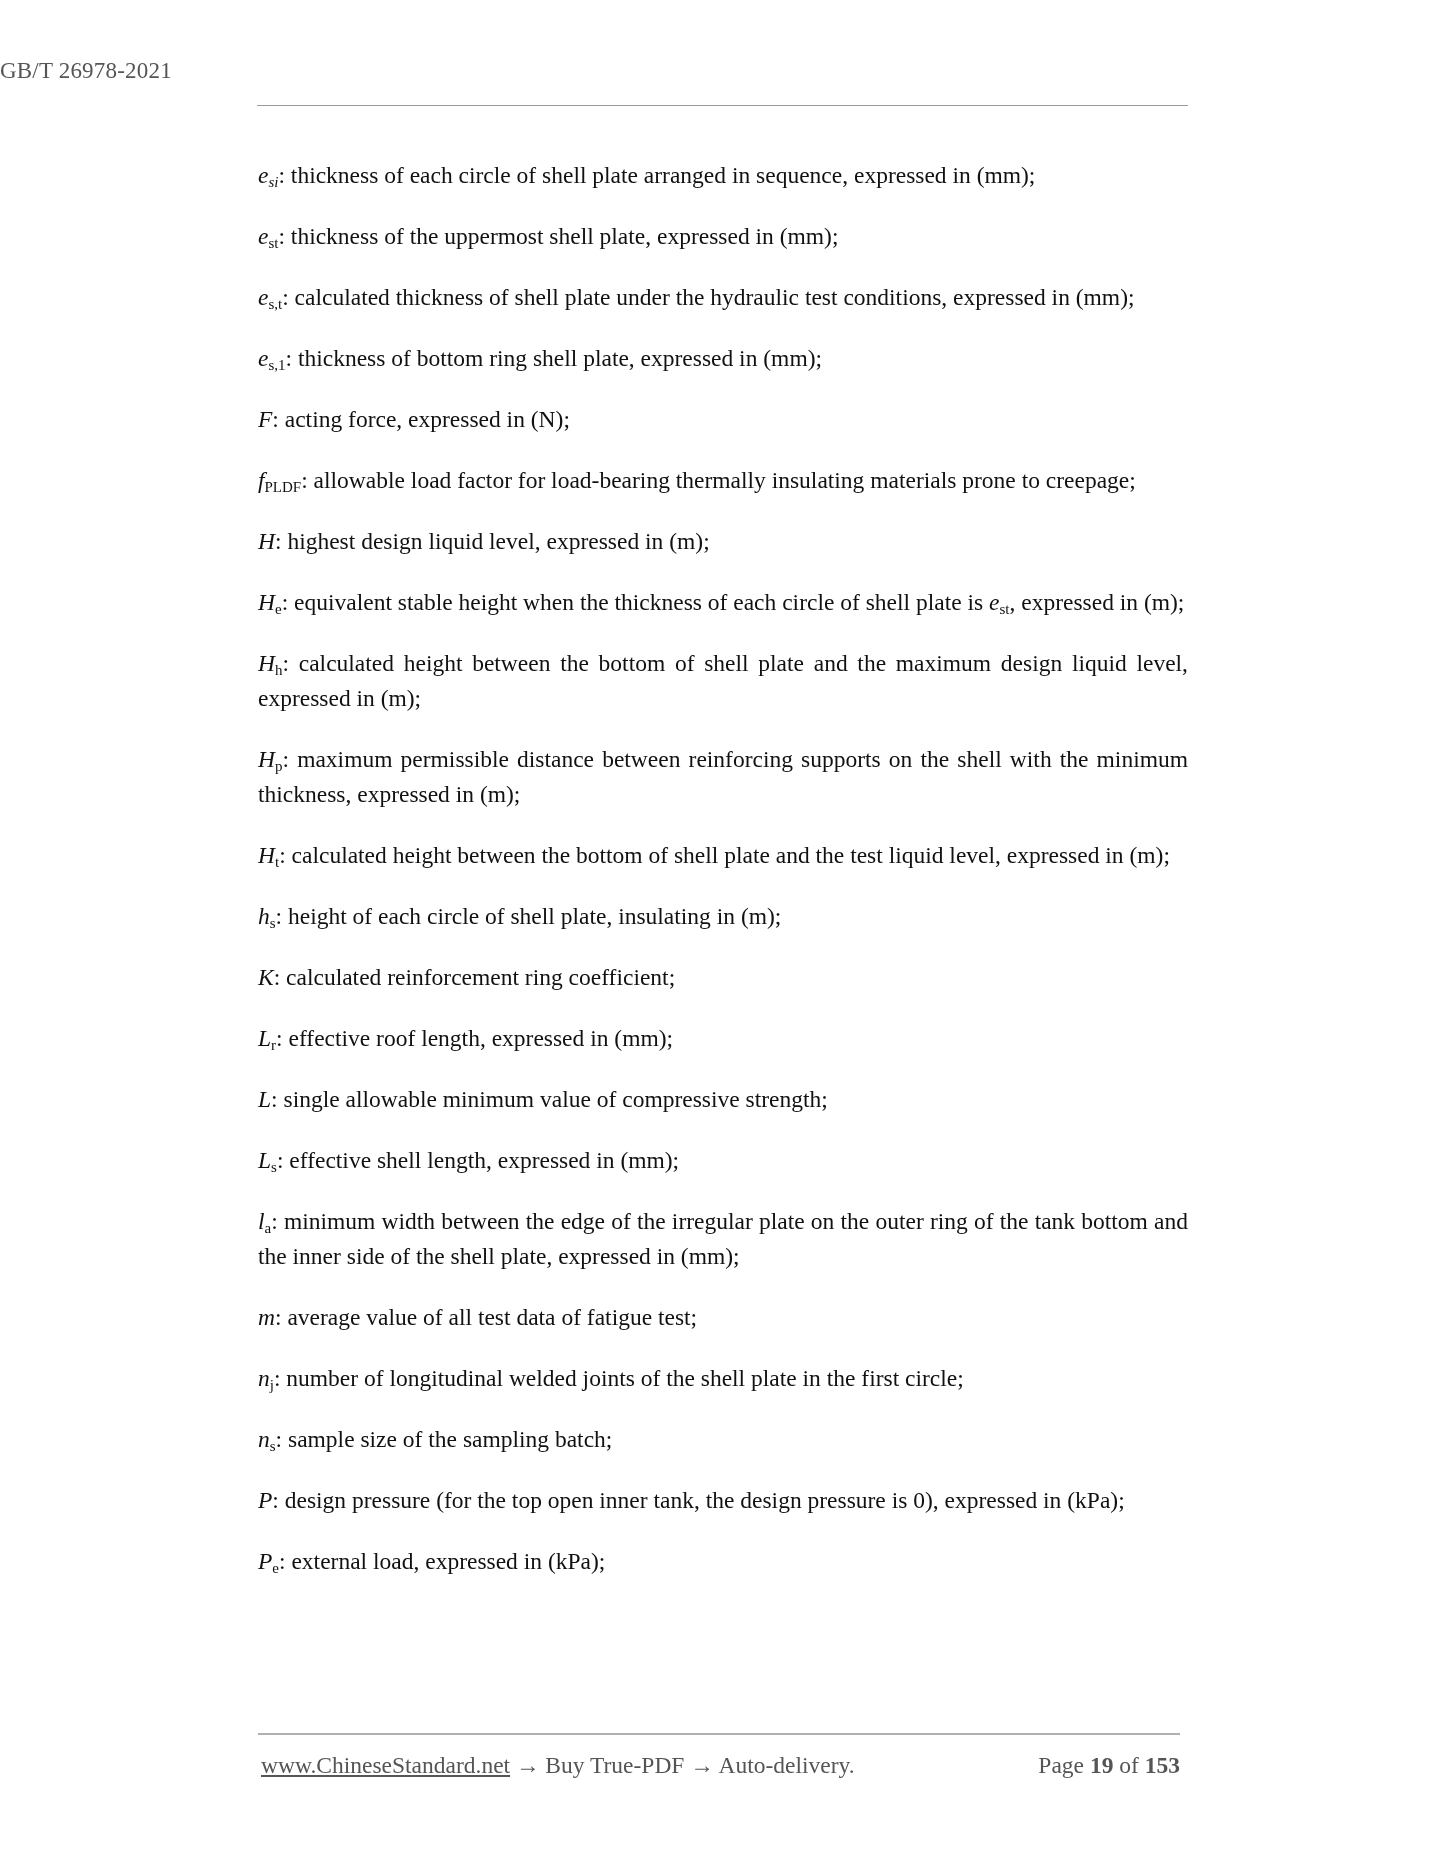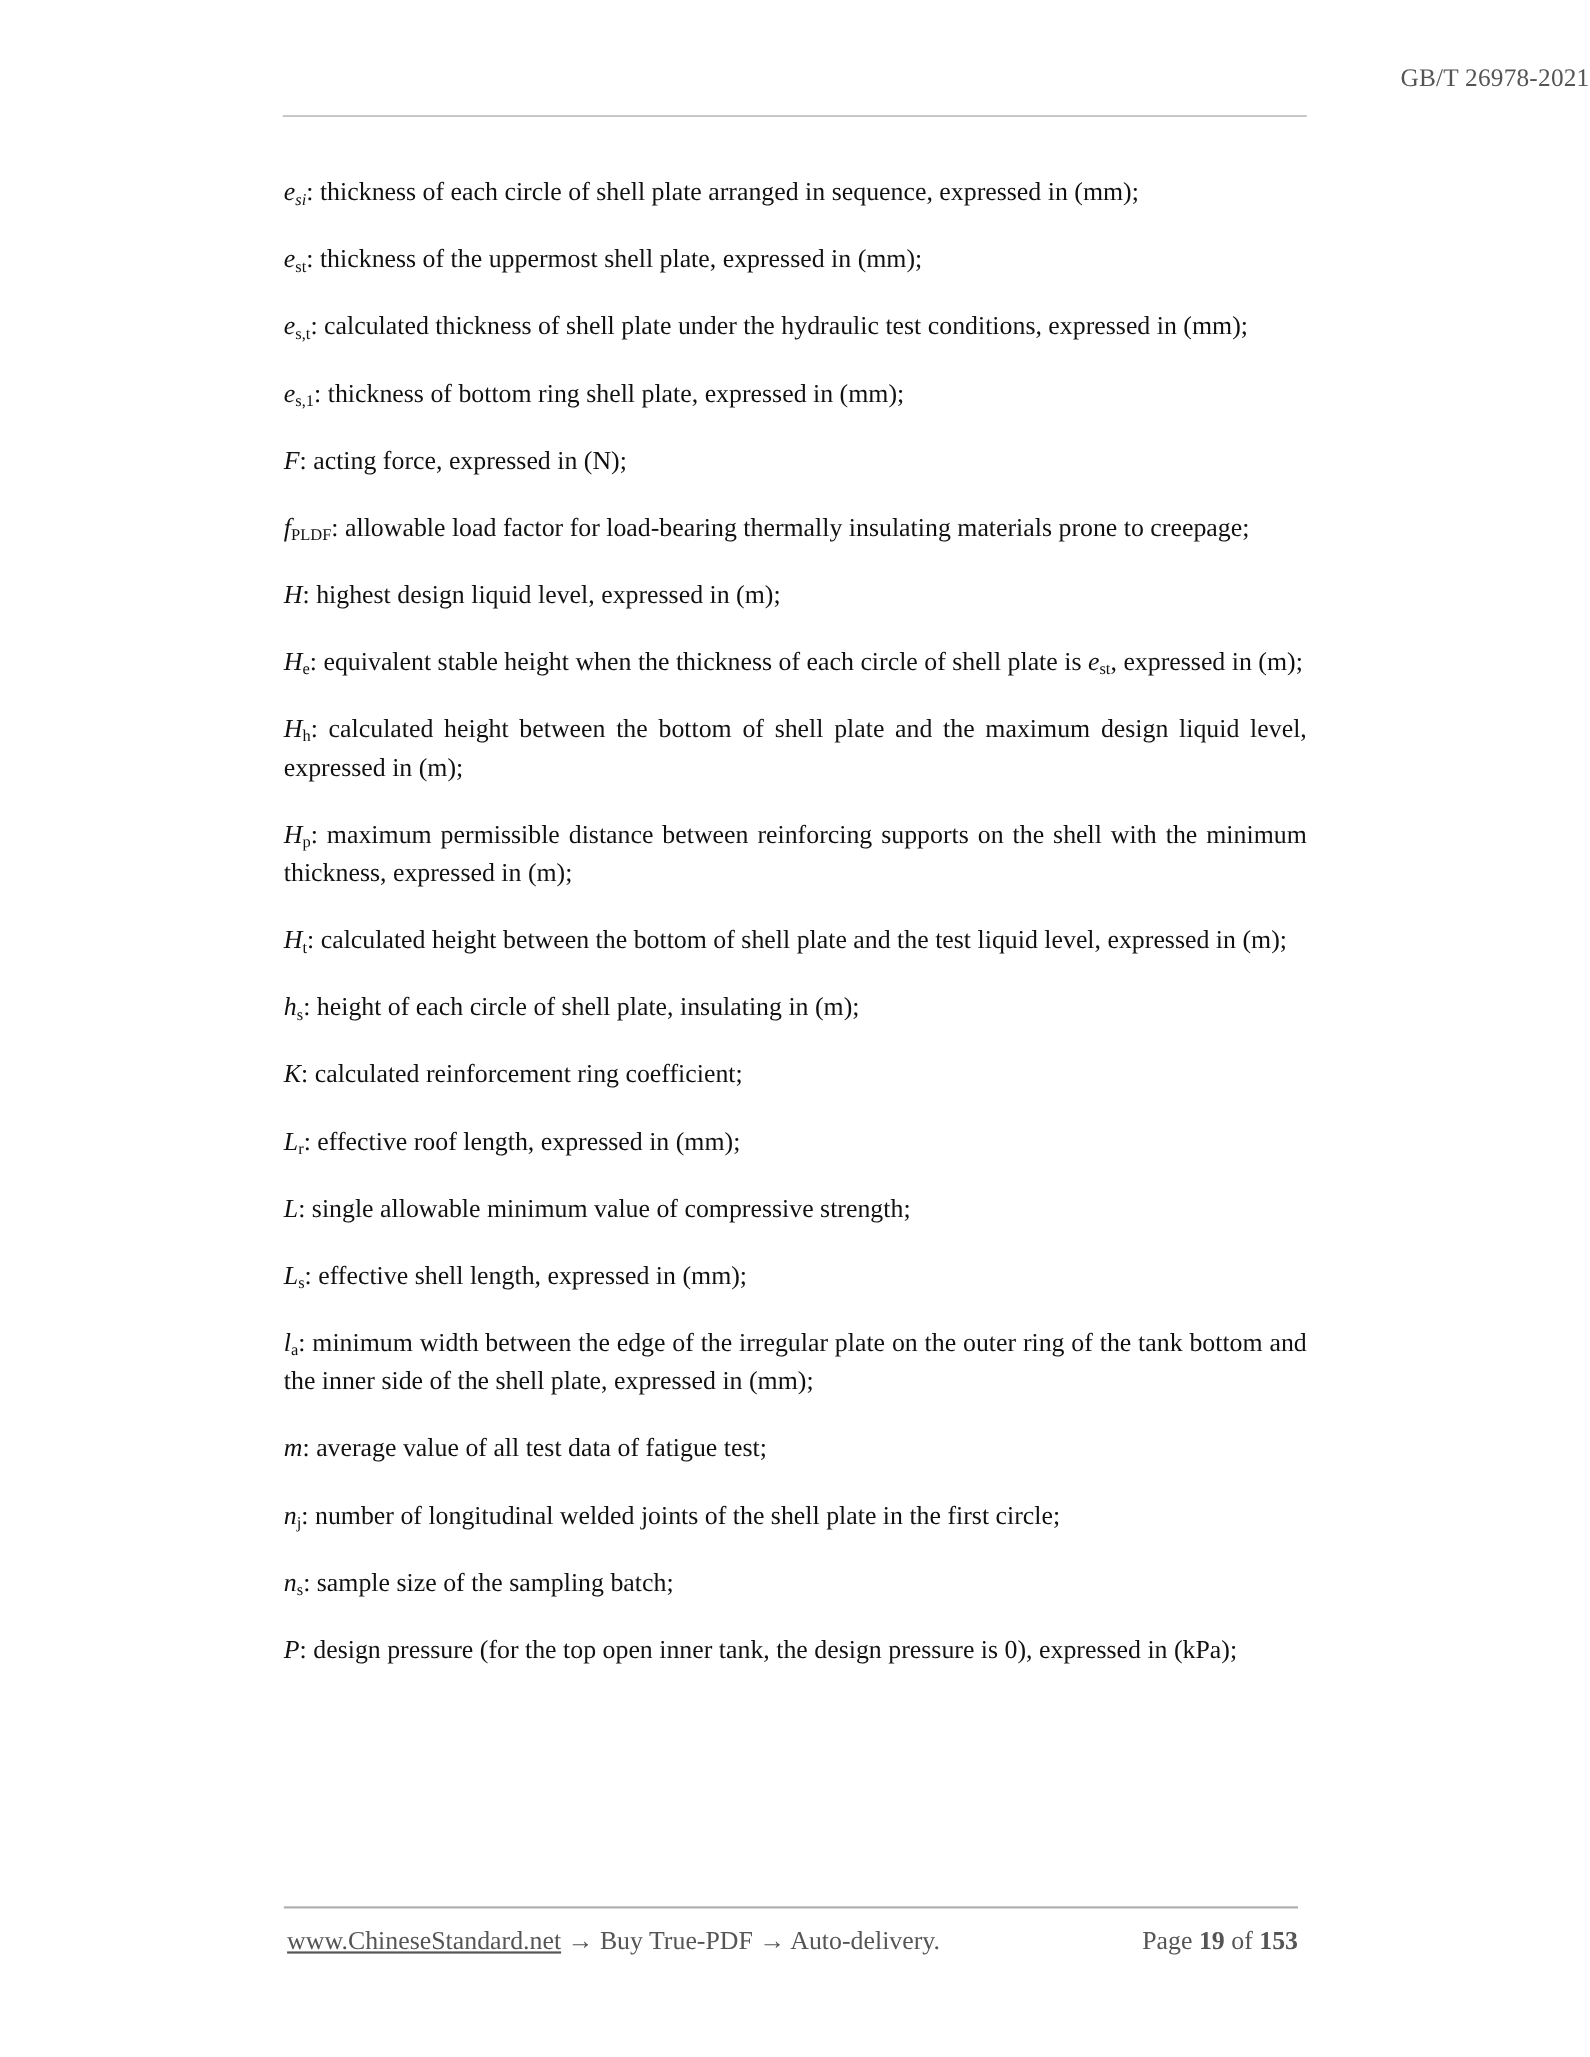--- a/index.html
+++ b/index.html
@@ -1,18 +1,18 @@
 <!DOCTYPE html>
 <html><head>
 <meta charset="utf-8">
 <style>
   html, body { margin:0; padding:0; background:#ffffff; }
   body { width:1445px; height:1870px; position:relative; overflow:hidden;
          font-family:"Liberation Serif", "DejaVu Serif", serif; color:#111; }
-  .header-title { position:absolute; top:58px; left:0; width:1445px; text-align:right;
+  .header-title { position:absolute; top:58px; left:0; width:1445px; text-align:left;
                   font-size:23px; color:#555; letter-spacing:0.2px; }
   .header-rule { position:absolute; top:105px; left:257px; width:931px; height:0;
                  border-top:1.5px solid #9a9a9a; }
   .content { position:absolute; top:146px; left:258px; width:930px; }
   .entry { font-size:23.5px; line-height:35px; text-align:justify; margin:12px 0 26px 0; }
   .sym { font-style:italic; }
   .sub { font-size:15px; font-style:normal; vertical-align:-4px; line-height:0; }
   .sub.it { font-style:italic; }
   .footer-rule { position:absolute; top:1733px; left:258px; width:922px; height:0;
                  border-top:2.5px solid #b0b0b0; }
@@ -43,20 +43,21 @@
   <p class="entry"><span class="sym">h</span><span class="sub">s</span><span>: height of each circle of shell plate, insulating in (m);</span></p>
   <p class="entry"><span class="sym">K</span><span>: calculated reinforcement ring coefficient;</span></p>
   <p class="entry"><span class="sym">L</span><span class="sub">r</span><span>: effective roof length, expressed in (mm);</span></p>
   <p class="entry"><span class="sym">L</span><span>: single allowable minimum value of compressive strength;</span></p>
   <p class="entry"><span class="sym">L</span><span class="sub">s</span><span>: effective shell length, expressed in (mm);</span></p>
   <p class="entry"><span class="sym">l</span><span class="sub">a</span><span>: minimum width between the edge of the irregular plate on the outer ring of the tank bottom and the inner side of the shell plate, expressed in (mm);</span></p>
   <p class="entry"><span class="sym">m</span><span>: average value of all test data of fatigue test;</span></p>
   <p class="entry"><span class="sym">n</span><span class="sub">j</span><span>: number of longitudinal welded joints of the shell plate in the first circle;</span></p>
   <p class="entry"><span class="sym">n</span><span class="sub">s</span><span>: sample size of the sampling batch;</span></p>
   <p class="entry"><span class="sym">P</span><span>: design pressure (for the top open inner tank, the design pressure is 0), expressed in (kPa);</span></p>
+  <p class="entry"><span class="sym">P</span><span class="sub">e</span><span>: external load, expressed in (kPa);</span></p>
 </div>
 
 <div class="footer-rule"></div>
 <div class="footer">
   <div class="footer-left">
     <span class="footer-link">www.ChineseStandard.net</span>
     <span>→</span>
     <span>Buy True-PDF</span>
     <span>→</span>
     <span>Auto-delivery.</span>

